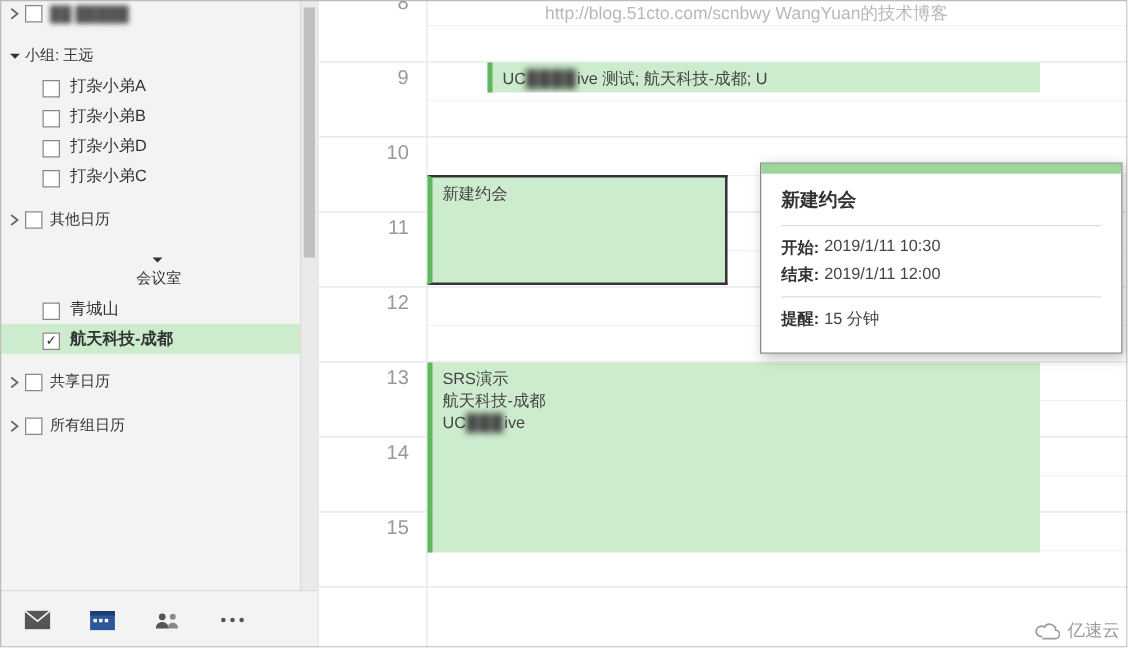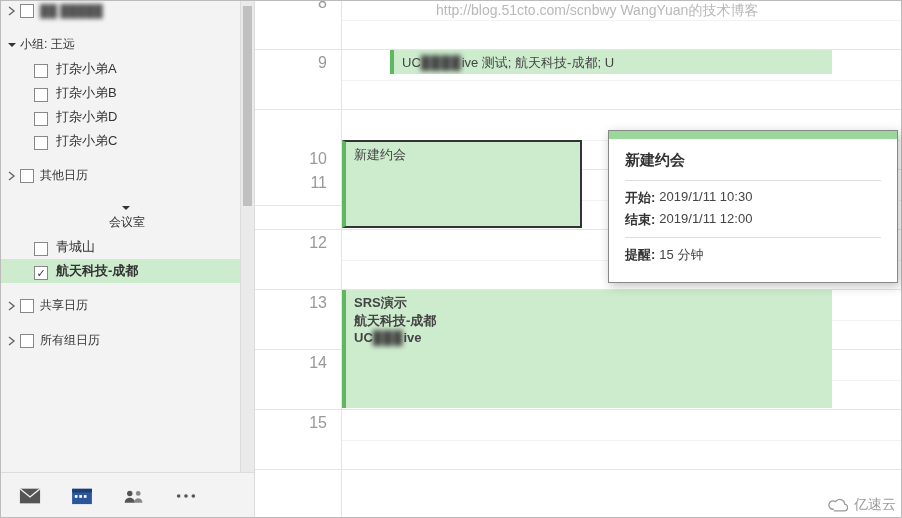--- a/index.html
+++ b/index.html
@@ -343,21 +343,21 @@
             <circle cx="20" cy="4" r="2" fill="#555"></circle>
           </svg>
       </div>
     </div>
   </div>
 
   <div class="main">
     <div class="time-col" id="timeCol">
         <div class="time-cell" style="top: -10px;">8</div>
         <div class="time-cell" style="top: 50px;">9</div>
-        <div class="time-cell" style="top: 110px; margin-top: 36px;">10</div>
+        <div class="time-cell" style="top: 110px;">10</div>
         <div class="time-cell" style="top: 170px;">11</div>
         <div class="time-cell" style="top: 230px;">12</div>
         <div class="time-cell" style="top: 290px;">13</div>
         <div class="time-cell" style="top: 350px;">14</div>
         <div class="time-cell" style="top: 410px; padding-left: 16px;">15</div>
       </div>
     <div class="day-col" id="dayCol">
         <div class="hour-line" style="top: -10px;"></div>
         <div class="half-line" style="top: 20px;"></div>
         <div class="hour-line" style="top: 50px;"></div>
@@ -373,21 +373,21 @@
         <div class="hour-line" style="top: 350px;"></div>
         <div class="half-line" style="top: 380px;"></div>
         <div class="hour-line" style="top: 410px;"></div>
         <div class="half-line" style="top: 440px;"></div>
         <div class="event" style="top: 50px; left: 0px; right: 70px; height: 24px; margin-left: 48px;">
           <div class="line"><span>UC</span><span class="blur-run">████</span><span>ive 测试; 航天科技-成都; U</span></div>
         </div>
         <div class="event selected" style="top: 140px; left: 0px; right: 320px; height: 88px;">
           <div class="line"><span>新建约会</span></div>
         </div>
-        <div class="event" style="top: 290px; left: 0px; right: 70px; height: 118px; font-weight: bold;">
+        <div class="event" style="top: 290px; left: 0px; right: 70px; height: 152px;">
           <div class="line"><span>SRS演示</span></div>
           <div class="line"><span>航天科技-成都</span></div>
           <div class="line"><span>UC</span><span class="blur-run">███</span><span>ive</span></div>
         </div>
       </div>
 
     <div class="popup" style="top:130px; left:353px;">
       <div class="accent"></div>
       <div class="title">新建约会</div>
       <hr>

